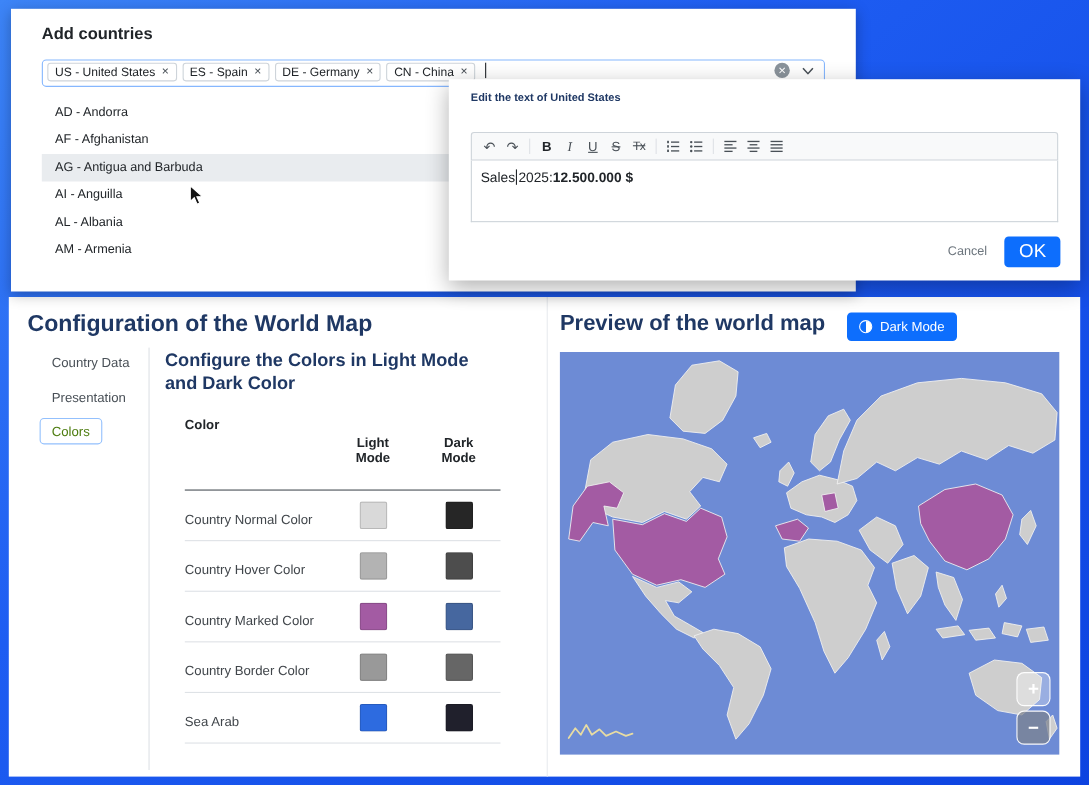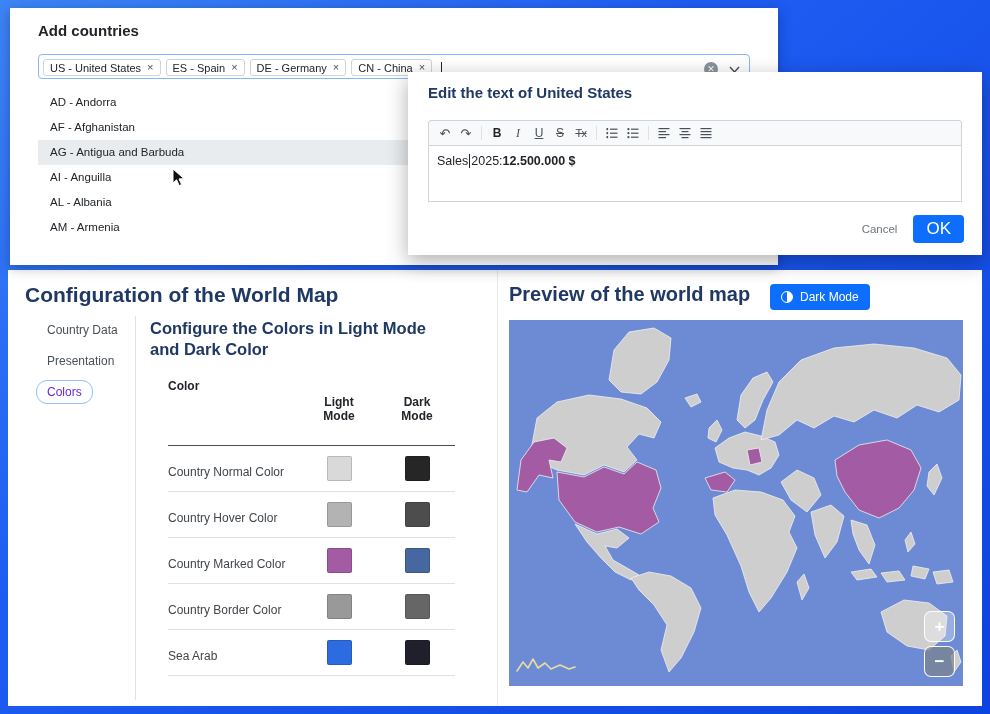--- a/index.html
+++ b/index.html
@@ -9,38 +9,38 @@
     background:linear-gradient(140deg,#3d85f7 0%,#1e5df2 38%,#0d43e0 100%);
     font-family:"Liberation Sans", sans-serif;
   }
 
   
   .dialog-add { position:absolute; left:10px; top:8px; width:768px; height:257px;
     background:#fff; box-shadow:0 3px 12px rgba(0,0,0,.28); z-index:2; }
   .add-title { position:absolute; left:28px; top:14px; font-size:15px; font-weight:700; color:#212529; }
   .tag-select { position:absolute; left:28px; top:46px; width:712px; height:25px;
     border:1px solid #86b7fe; border-radius:4px; background:#fff;
-    display:flex; align-items:flex-end; padding:18px 9px 2px 4px; gap:5px; }
+    display:flex; align-items:flex-start; padding:2px 9px 2px 4px; gap:5px; }
   .chip { display:inline-flex; align-items:center; gap:6px; border:1px solid #ced4da;
     border-radius:3px; font-size:11px; color:#212529; padding:0 6px; height:17px; white-space:nowrap; background:#fff; }
   .chip-x { color:#495057; font-size:11px; line-height:1; cursor:pointer; }
   .input-caret { width:1px; height:14px; background:#212529; margin-left:4px; }
   .select-icons { margin-left:auto; display:flex; align-items:center; gap:11px; }
   .clear-icon { width:14px; height:14px; border-radius:50%; background:#8a939b; color:#fff;
     font-size:9px; display:flex; align-items:center; justify-content:center; line-height:1; }
   .dropdown { position:absolute; left:28px; top:82px; width:712px; background:#fff; }
   .dd-item { height:25px; line-height:25px; padding-left:12px; font-size:11.5px; color:#212529; }
   .dd-item.hl { background:#e9ecef; }
 
   .mouse-cursor { position:absolute; left:172px; top:168px; z-index:4; }
 
   
   .dialog-edit { position:absolute; left:408px; top:72px; width:574px; height:183px;
     background:#fff; box-shadow:0 6px 20px rgba(0,0,0,.32); z-index:6; }
-  .edit-title { position:absolute; left:20px; top:12px; font-size:15px; font-weight:700; color:#1f3864; }
+  .edit-title { position:absolute; left:20px; top:12px; font-size:10px; font-weight:700; color:#1f3864; }
   .rte { position:absolute; left:20px; top:48px; width:534px; }
   .rte-toolbar { height:26px; border:1px solid #ced4da; background:#f8f9fa; border-radius:3px 3px 0 0;
     display:flex; align-items:center; padding:0 10px; gap:9px; font-size:12px; color:#495057; }
   .tb-btn { cursor:pointer; display:flex; align-items:center; justify-content:center; min-width:12px; }
   .tb-undo, .tb-redo { font-size:13px; }
   .tb-bold { font-weight:800; color:#212529; }
   .tb-italic { font-style:italic; font-family:"Liberation Serif", serif; }
   .tb-underline { text-decoration:underline; }
   .tb-strike { text-decoration:line-through; }
   .tb-clear { text-decoration:line-through; font-size:11px; letter-spacing:-0.5px; }
@@ -53,21 +53,21 @@
   .cancel-link { font-size:11.5px; color:#6c757d; cursor:pointer; }
   .ok-btn { color:#fff; font-size:17px; font-weight:400; padding:4px 13px; border-radius:4px;
     border:none; cursor:pointer; }
 
   
   .panel { position:absolute; left:8px; top:270px; width:974px; height:436px; background:#fff; z-index:1; }
   .config-title { position:absolute; left:17px; top:13px; font-size:21px; font-weight:700; color:#1f3864; }
   .side-tabs { position:absolute; left:28px; top:48px; display:flex; flex-direction:column; gap:7px; }
   .tab { font-size:12px; color:#495057; padding:4px 10px; border:1px solid transparent; border-radius:4px;
     cursor:pointer; width:max-content; }
-  .tab.active { color:#6d28d9; border-color:#93c0fd;border-radius:11px; }
+  .tab.active { color:#4d7c0f; border-color:#93c0fd; }
   .v-div1 { position:absolute; left:127px; top:46px; height:384px; width:1px; background:#dee2e6; }
   .v-div2 { position:absolute; left:489px; top:0; height:436px; width:1px; background:#e9ecef; }
   .config-main { position:absolute; left:142px; top:48px; width:330px; }
   .section-title { font-size:16.5px; font-weight:700; color:#1f3864; width:295px; line-height:1.3; }
   .color-table { margin:18px 0 0 18px; width:287px; font-size:12px; }
   .ct-header { display:flex; border-bottom:1px solid #495057; padding-bottom:6px; font-weight:700; color:#212529; }
   .ct-row { display:flex; align-items:flex-end; border-bottom:1px solid #dee2e6; padding:10px 0; }
   .ct-label { width:131px; color:#41464b; line-height:1.5; }
   .ct-col-light { width:80px; display:flex; justify-content:center; }
   .ct-col-dark { width:76px; display:flex; justify-content:center; }

